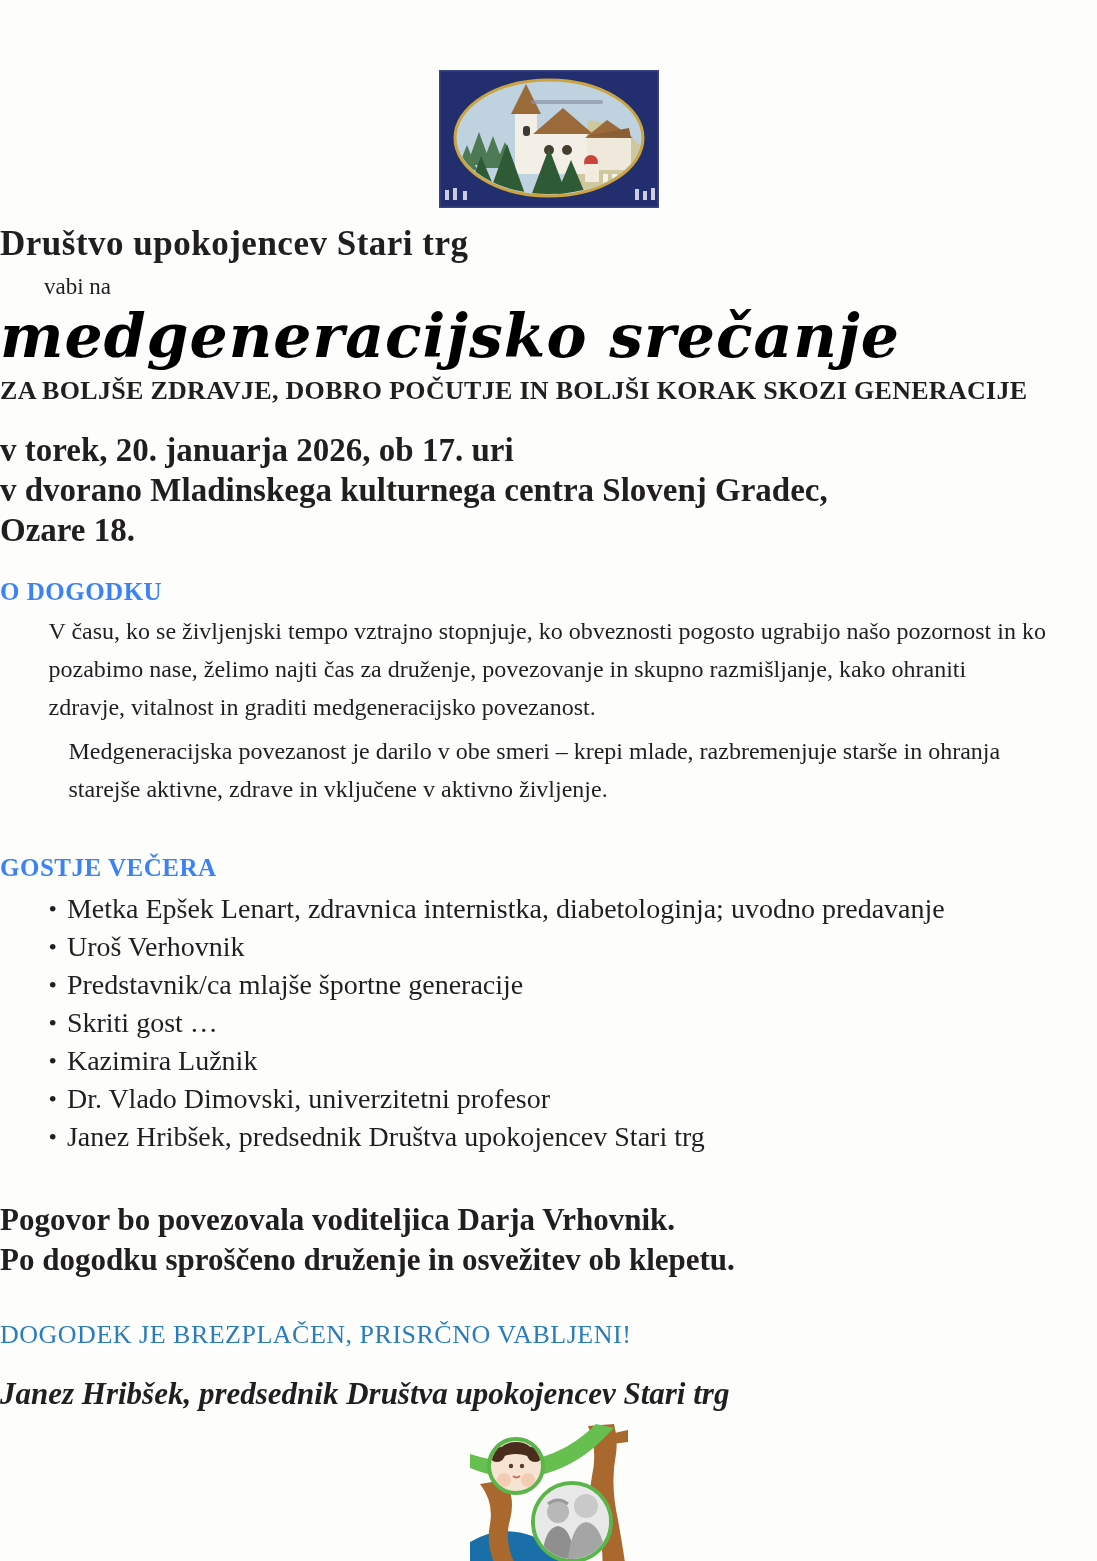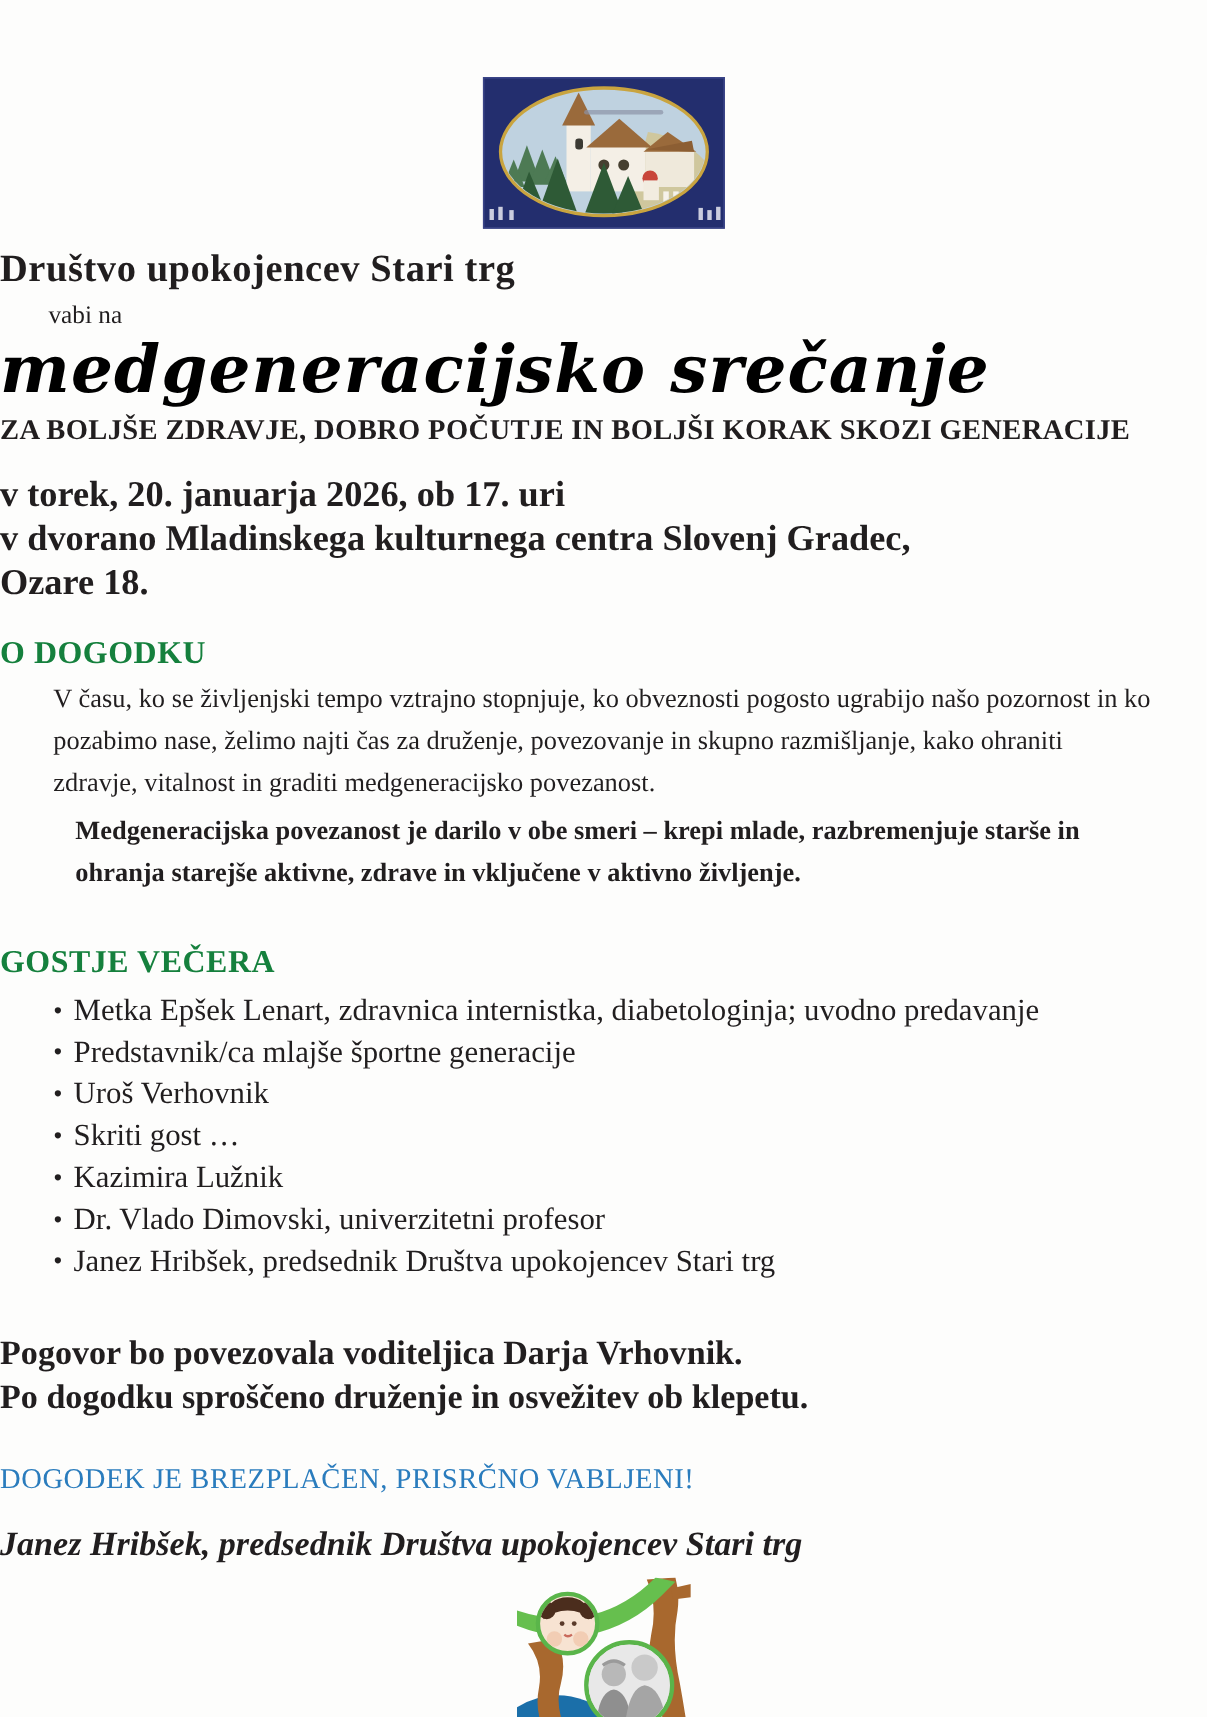--- a/index.html
+++ b/index.html
@@ -51,34 +51,33 @@
     letter-spacing: 0.3px;
   }
   .when-where {
     margin-top: 24px;
     font-size: 33px;
     font-weight: 700;
     line-height: 40px;
   }
   .section-heading {
     margin-top: 28px;
-    font-size: 29px;
-    font-weight: 700;
-    color: #15803d;
+    font-size: 25px;
+    font-weight: 700;
+    color: #3b82f6;
     letter-spacing: 0.5px;
   }
   .body-paragraph {
     margin: 6px auto 0;
     max-width: 1000px;
     font-size: 24px;
     line-height: 38px;
   }
   .body-paragraph.second {
     max-width: 960px;
-    font-weight: bold;
   }
   .guests-heading {
     margin-top: 46px;
   }
   .guest-list {
     list-style: none;
     margin: 8px auto 0;
     padding: 0;
     max-width: 1000px;
   }
@@ -198,22 +197,22 @@
     <div>Ozare 18.</div>
   </div>
 
   <div class="section-heading">O DOGODKU</div>
   <p class="body-paragraph">V času, ko se življenjski tempo vztrajno stopnjuje, ko obveznosti pogosto ugrabijo našo pozornost in ko pozabimo nase, želimo najti čas za druženje, povezovanje in skupno razmišljanje, kako ohraniti zdravje, vitalnost in graditi medgeneracijsko povezanost.</p>
   <p class="body-paragraph second">Medgeneracijska povezanost je darilo v obe smeri – krepi mlade, razbremenjuje starše in ohranja starejše aktivne, zdrave in vključene v aktivno življenje.</p>
 
   <div class="section-heading guests-heading">GOSTJE VEČERA</div>
   <ul class="guest-list">
     <li><span class="guest-bullet">•</span><span>Metka Epšek Lenart, zdravnica internistka, diabetologinja; uvodno predavanje</span></li>
+    <li><span class="guest-bullet">•</span><span>Uroš Verhovnik</span></li>
     <li><span class="guest-bullet">•</span><span>Predstavnik/ca mlajše športne generacije</span></li>
-    <li><span class="guest-bullet">•</span><span>Uroš Verhovnik</span></li>
     <li><span class="guest-bullet">•</span><span>Skriti gost …</span></li>
     <li><span class="guest-bullet">•</span><span>Kazimira Lužnik</span></li>
     <li><span class="guest-bullet">•</span><span>Dr. Vlado Dimovski, univerzitetni profesor</span></li>
     <li><span class="guest-bullet">•</span><span>Janez Hribšek, predsednik Društva upokojencev Stari trg</span></li>
   </ul>
 
   <div class="moderator">
     <div>Pogovor bo povezovala voditeljica Darja Vrhovnik.</div>
     <div>Po dogodku sproščeno druženje in osvežitev ob klepetu.</div>
   </div>

